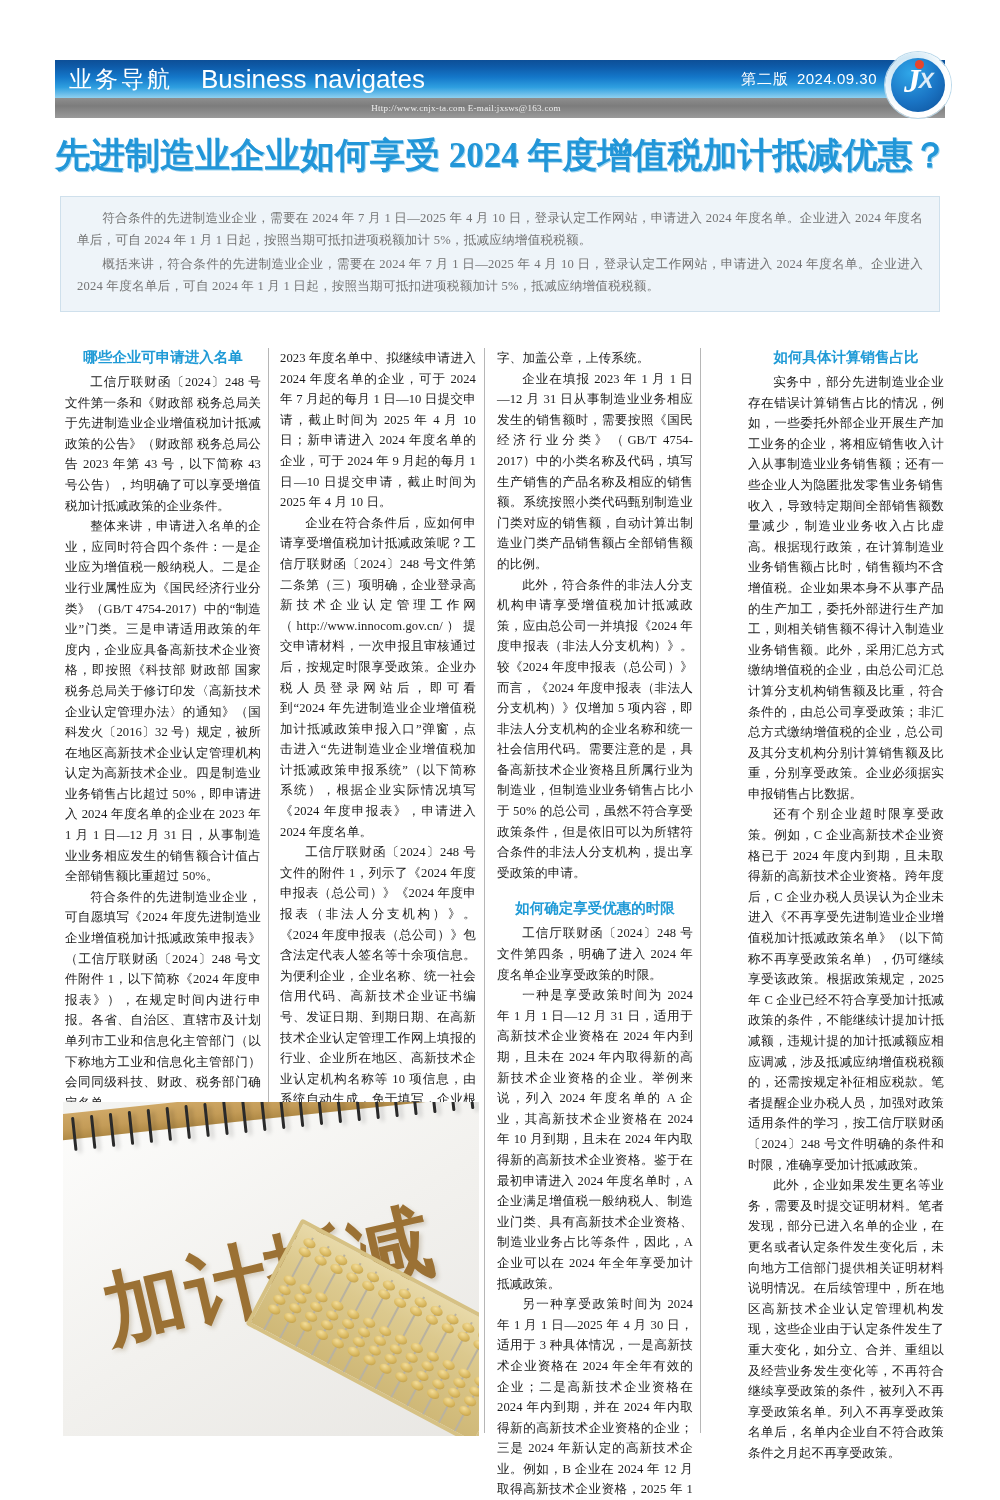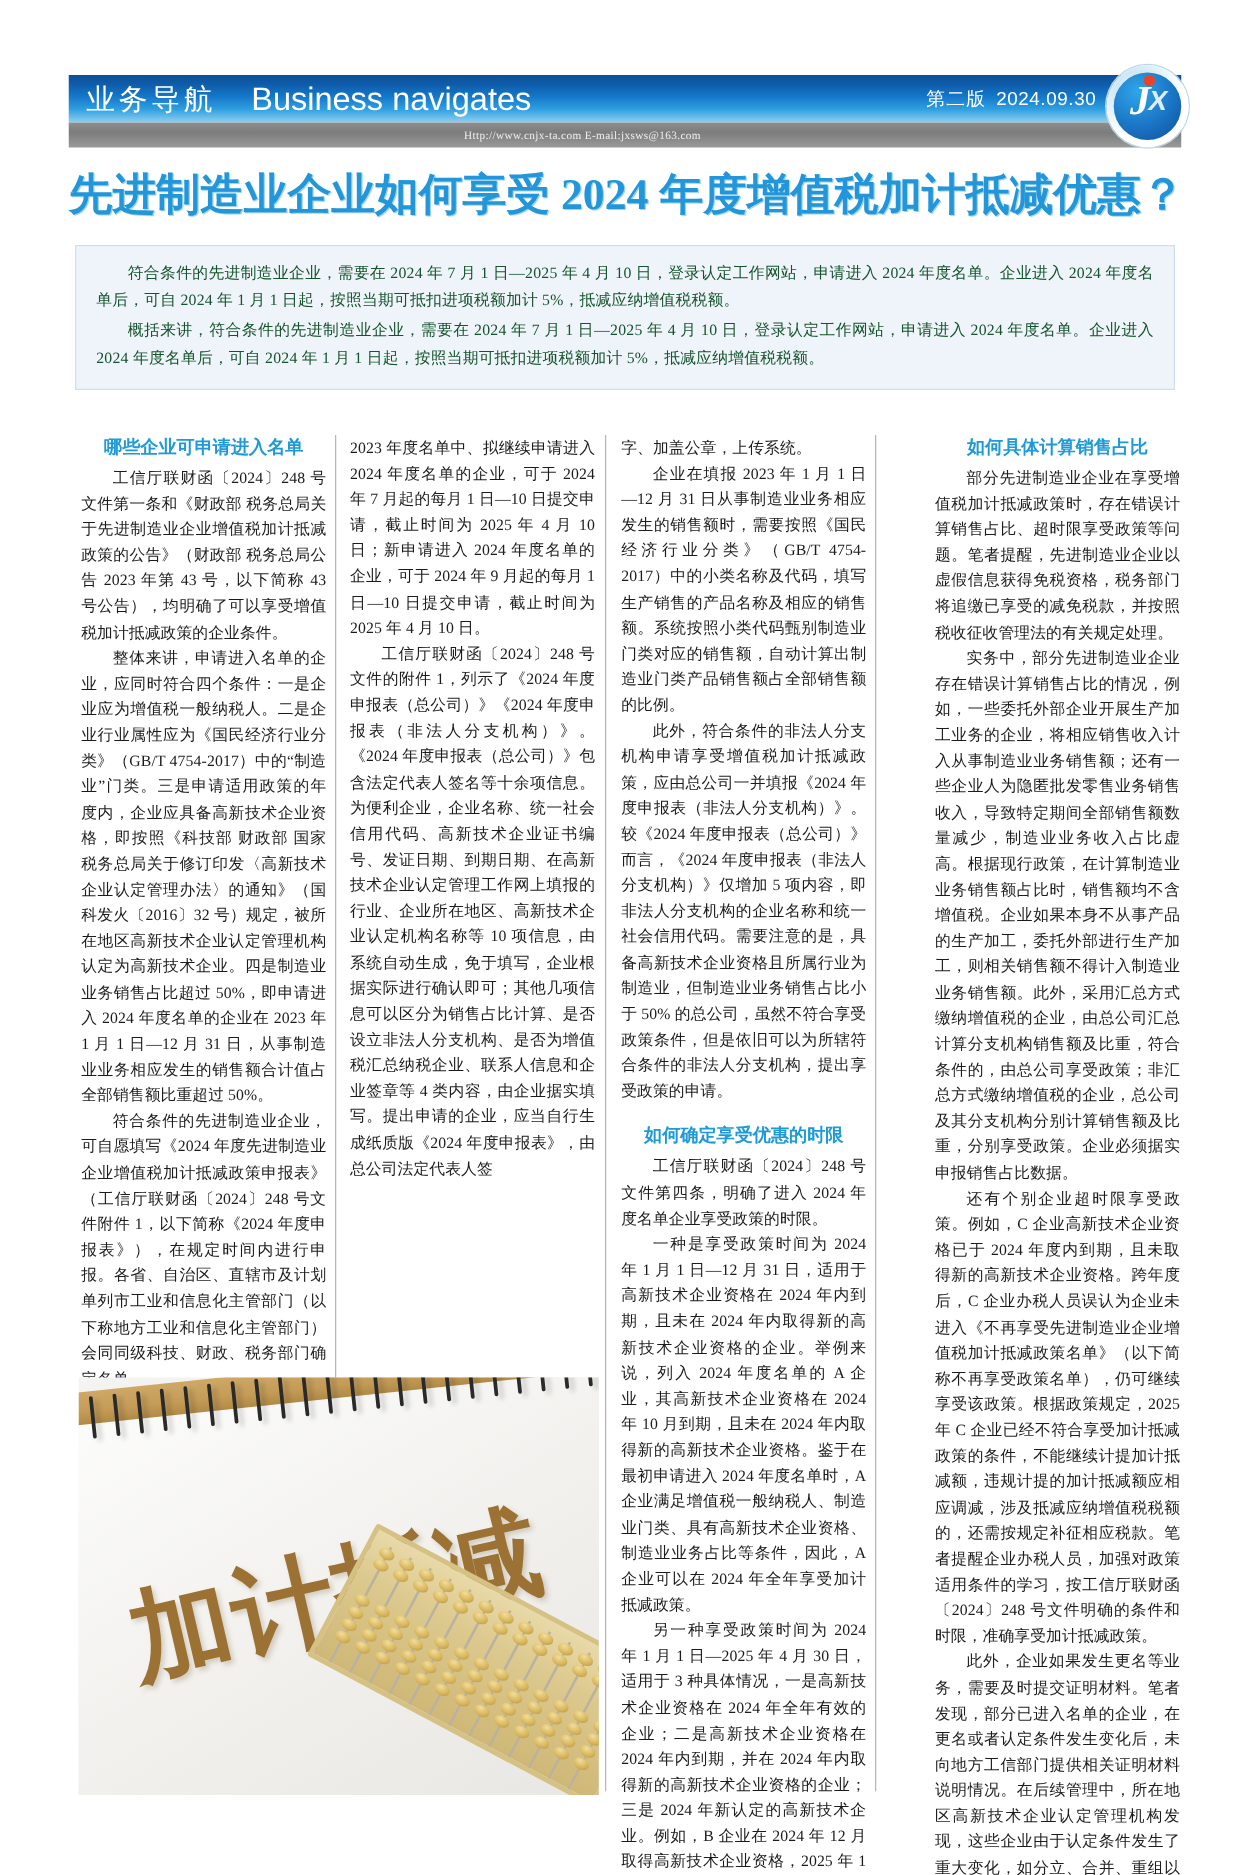--- a/index.html
+++ b/index.html
@@ -160,21 +160,21 @@
     width: 880px;
     background: #eef4f9;
     border: 1px solid #cfe0ec;
     box-sizing: border-box;
     padding: 10px 16px 12px 16px;
   }
   #intro-box p {
     margin: 0 0 2px 0;
     font-size: 12.6px;
     line-height: 22px;
-    color: #14532d;
+    color: #737373;
     text-align: justify;
     text-indent: 2em;
     letter-spacing: 0.2px;
   }
 
   
   .col {
     position: absolute;
     top: 348px;
     width: 196px;
@@ -346,36 +346,36 @@
   <h2 class="subhead">哪些企业可申请进入名单</h2>
   <p class="body">工信厅联财函〔2024〕248 号文件第一条和《财政部  税务总局关于先进制造业企业增值税加计抵减政策的公告》（财政部  税务总局公告 2023 年第 43 号，以下简称 43 号公告），均明确了可以享受增值税加计抵减政策的企业条件。</p>
   <p class="body">整体来讲，申请进入名单的企业，应同时符合四个条件：一是企业应为增值税一般纳税人。二是企业行业属性应为《国民经济行业分类》（GB/T  4754-2017）中的“制造业”门类。三是申请适用政策的年度内，企业应具备高新技术企业资格，即按照《科技部  财政部  国家税务总局关于修订印发〈高新技术企业认定管理办法〉的通知》（国科发火〔2016〕32 号）规定，被所在地区高新技术企业认定管理机构认定为高新技术企业。四是制造业业务销售占比超过 50%，即申请进入 2024 年度名单的企业在 2023 年 1 月 1 日—12 月 31 日，从事制造业业务相应发生的销售额合计值占全部销售额比重超过 50%。</p>
   <p class="body">符合条件的先进制造业企业，可自愿填写《2024 年度先进制造业企业增值税加计抵减政策申报表》（工信厅联财函〔2024〕248 号文件附件 1，以下简称《2024 年度申报表》），在规定时间内进行申报。各省、自治区、直辖市及计划单列市工业和信息化主管部门（以下称地方工业和信息化主管部门）会同同级科技、财政、税务部门确定名单。</p>
   <h2 class="subhead spaced">如何填写《2024 年度申报表》</h2>
   <p class="body">工信厅联财函〔2024〕248 号文件第三条明确了企业申报时间。已在</p>
 </div>
 
 <div class="col" id="col2">
   <p class="body cont">2023 年度名单中、拟继续申请进入 2024 年度名单的企业，可于 2024 年 7 月起的每月 1 日—10 日提交申请，截止时间为 2025 年 4 月 10 日；新申请进入 2024 年度名单的企业，可于 2024 年 9 月起的每月 1 日—10 日提交申请，截止时间为 2025 年 4 月 10 日。</p>
+  <p class="body">企业在符合条件后，应如何申请享受增值税加计抵减政策呢？工信厅联财函〔2024〕248 号文件第二条第（三）项明确，企业登录高新技术企业认定管理工作网（http://www.innocom.gov.cn/）提交申请材料，一次申报且审核通过后，按规定时限享受政策。企业办税人员登录网站后，即可看到“2024 年先进制造业企业增值税加计抵减政策申报入口”弹窗，点击进入“先进制造业企业增值税加计抵减政策申报系统”（以下简称系统），根据企业实际情况填写《2024 年度申报表》，申请进入 2024 年度名单。</p>
   <p class="body">工信厅联财函〔2024〕248 号文件的附件 1，列示了《2024 年度申报表（总公司）》《2024 年度申报表（非法人分支机构）》。《2024 年度申报表（总公司）》包含法定代表人签名等十余项信息。为便利企业，企业名称、统一社会信用代码、高新技术企业证书编号、发证日期、到期日期、在高新技术企业认定管理工作网上填报的行业、企业所在地区、高新技术企业认定机构名称等 10 项信息，由系统自动生成，免于填写，企业根据实际进行确认即可；其他几项信息可以区分为销售占比计算、是否设立非法人分支机构、是否为增值税汇总纳税企业、联系人信息和企业签章等 4 类内容，由企业据实填写。提出申请的企业，应当自行生成纸质版《2024 年度申报表》，由总公司法定代表人签</p>
 </div>
 
 <div class="col" id="col3">
   <p class="body cont">字、加盖公章，上传系统。</p>
   <p class="body">企业在填报 2023 年 1 月 1 日—12 月 31 日从事制造业业务相应发生的销售额时，需要按照《国民经济行业分类》（GB/T  4754-2017）中的小类名称及代码，填写生产销售的产品名称及相应的销售额。系统按照小类代码甄别制造业门类对应的销售额，自动计算出制造业门类产品销售额占全部销售额的比例。</p>
   <p class="body">此外，符合条件的非法人分支机构申请享受增值税加计抵减政策，应由总公司一并填报《2024 年度申报表（非法人分支机构）》。较《2024 年度申报表（总公司）》而言，《2024 年度申报表（非法人分支机构）》仅增加 5 项内容，即非法人分支机构的企业名称和统一社会信用代码。需要注意的是，具备高新技术企业资格且所属行业为制造业，但制造业业务销售占比小于 50% 的总公司，虽然不符合享受政策条件，但是依旧可以为所辖符合条件的非法人分支机构，提出享受政策的申请。</p>
   <h2 class="subhead spaced">如何确定享受优惠的时限</h2>
   <p class="body">工信厅联财函〔2024〕248 号文件第四条，明确了进入 2024 年度名单企业享受政策的时限。</p>
   <p class="body">一种是享受政策时间为 2024 年 1 月 1 日—12 月 31 日，适用于高新技术企业资格在 2024 年内到期，且未在 2024 年内取得新的高新技术企业资格的企业。举例来说，列入 2024 年度名单的 A 企业，其高新技术企业资格在 2024 年 10 月到期，且未在 2024 年内取得新的高新技术企业资格。鉴于在最初申请进入 2024 年度名单时，A 企业满足增值税一般纳税人、制造业门类、具有高新技术企业资格、制造业业务占比等条件，因此，A 企业可以在 2024 年全年享受加计抵减政策。</p>
   <p class="body">另一种享受政策时间为 2024 年 1 月 1 日—2025 年 4 月 30 日，适用于 3 种具体情况，一是高新技术企业资格在 2024 年全年有效的企业；二是高新技术企业资格在 2024 年内到期，并在 2024 年内取得新的高新技术企业资格的企业；三是 2024 年新认定的高新技术企业。例如，B 企业在 2024 年 12 月取得高新技术企业资格，2025 年 1 月提交《2024 年度申报表》。在符合政策规定的前提下，B 企业于 2025 年 1 月进入 2024 年度名单。那么，B 企业享受政策的时限为 2024 年 1 月 1 日—2025 年 4 月 30 日，可以在申报 2025 年 1 月属期增值税时，一次性补提 2024 年 1 月 1 日—2024 年 12 月 31 日可计提的加计抵减额，不再调整以前的增值税及附加税费申报表。</p>
 </div>
 
 <div class="col" id="col4">
   <h2 class="subhead">如何具体计算销售占比</h2>
-  <p class="body">部分先进制造业企业在享受增值税加计抵减政策时，存在错误计算销售占比、超时限享受政策等问题。笔者提醒，先进制造业企业以虚假信息获得免税资格，税务部门将追缴已享受的减免税款，并按照税收征收管理法的有关规定处理。</p>
   <p class="body">实务中，部分先进制造业企业存在错误计算销售占比的情况，例如，一些委托外部企业开展生产加工业务的企业，将相应销售收入计入从事制造业业务销售额；还有一些企业人为隐匿批发零售业务销售收入，导致特定期间全部销售额数量减少，制造业业务收入占比虚高。根据现行政策，在计算制造业业务销售额占比时，销售额均不含增值税。企业如果本身不从事产品的生产加工，委托外部进行生产加工，则相关销售额不得计入制造业业务销售额。此外，采用汇总方式缴纳增值税的企业，由总公司汇总计算分支机构销售额及比重，符合条件的，由总公司享受政策；非汇总方式缴纳增值税的企业，总公司及其分支机构分别计算销售额及比重，分别享受政策。企业必须据实申报销售占比数据。</p>
   <p class="body">还有个别企业超时限享受政策。例如，C 企业高新技术企业资格已于 2024 年度内到期，且未取得新的高新技术企业资格。跨年度后，C 企业办税人员误认为企业未进入《不再享受先进制造业企业增值税加计抵减政策名单》（以下简称不再享受政策名单），仍可继续享受该政策。根据政策规定，2025 年 C 企业已经不符合享受加计抵减政策的条件，不能继续计提加计抵减额，违规计提的加计抵减额应相应调减，涉及抵减应纳增值税税额的，还需按规定补征相应税款。笔者提醒企业办税人员，加强对政策适用条件的学习，按工信厅联财函〔2024〕248 号文件明确的条件和时限，准确享受加计抵减政策。</p>
   <p class="body">此外，企业如果发生更名等业务，需要及时提交证明材料。笔者发现，部分已进入名单的企业，在更名或者认定条件发生变化后，未向地方工信部门提供相关证明材料说明情况。在后续管理中，所在地区高新技术企业认定管理机构发现，这些企业由于认定条件发生了重大变化，如分立、合并、重组以及经营业务发生变化等，不再符合继续享受政策的条件，被列入不再享受政策名单。列入不再享受政策名单后，名单内企业自不符合政策条件之月起不再享受政策。</p>
 
 </div>
 
 <div id="photo">
   <div class="paper"></div>
   <div class="binder"></div>
   <div class="rings" id="rings">

